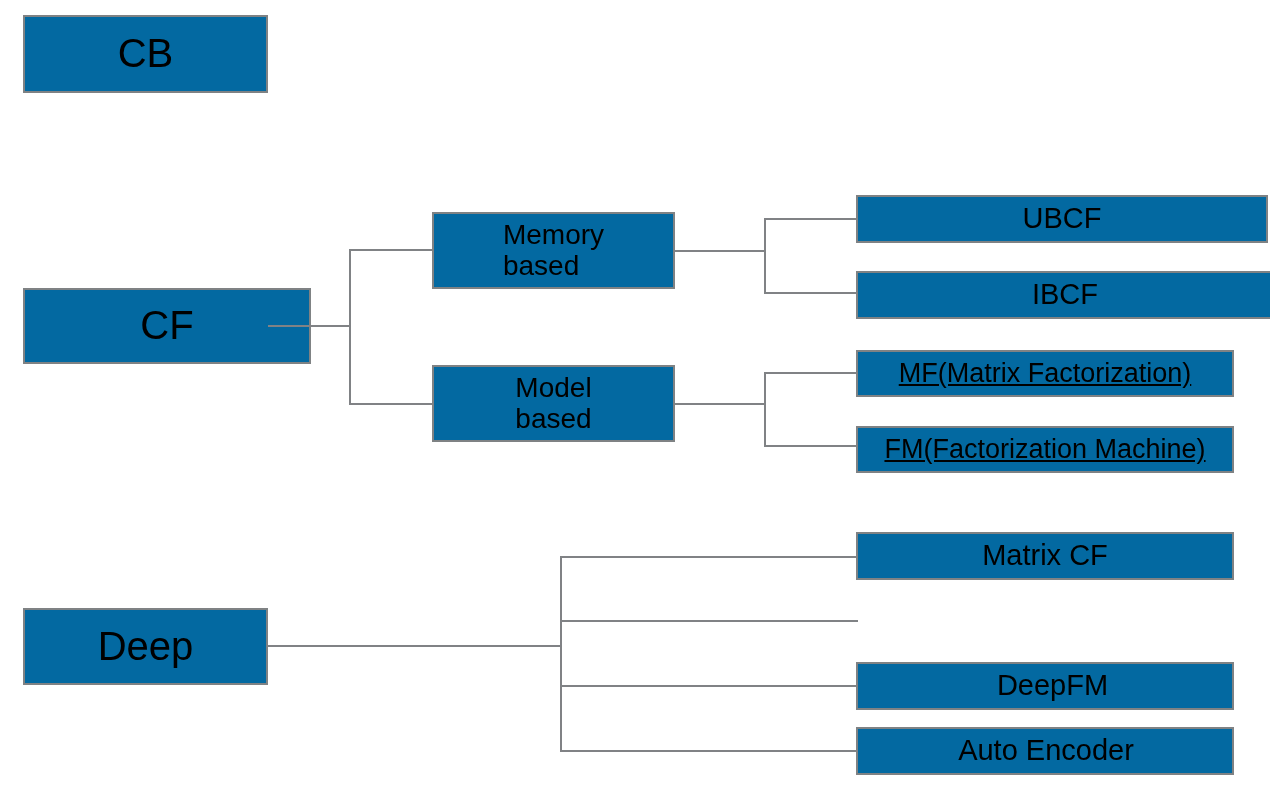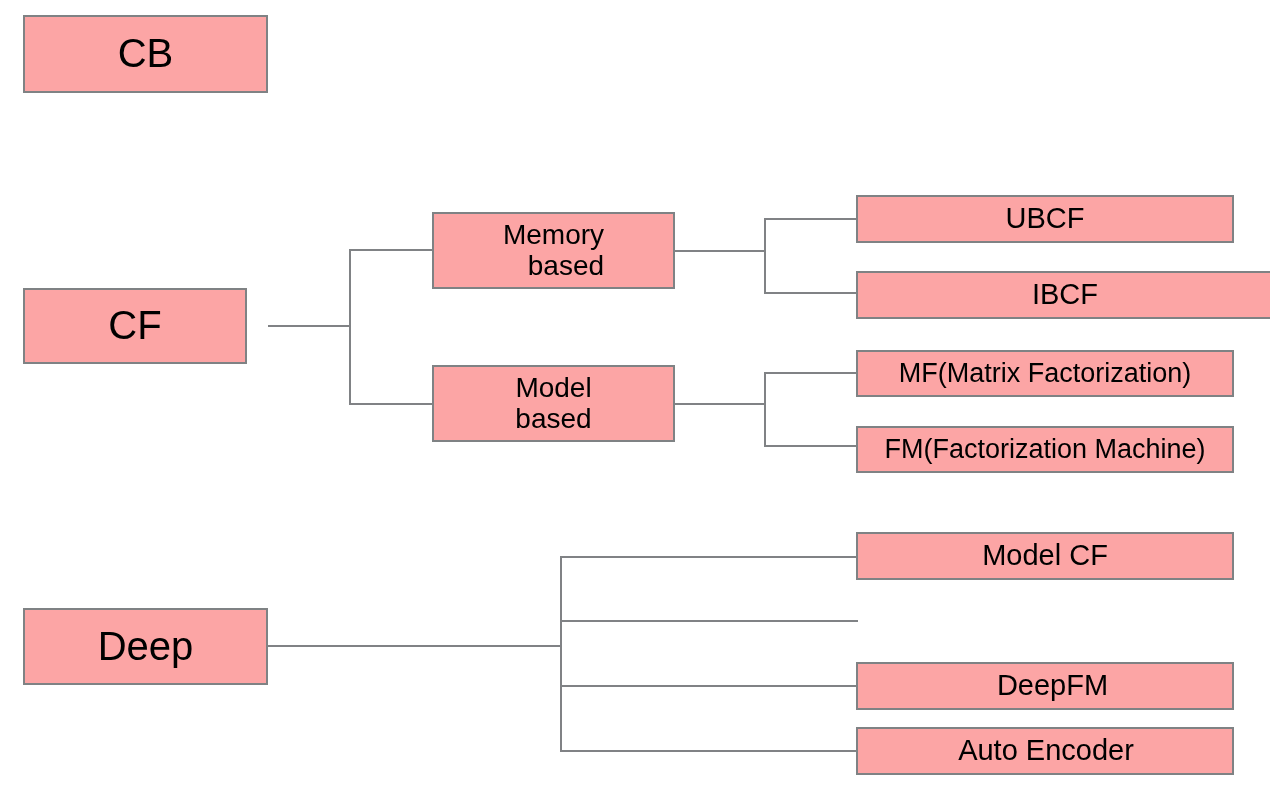--- a/index.html
+++ b/index.html
@@ -16,59 +16,59 @@
     width: 1270px;
     height: 795px;
     background: #ffffff;
     overflow: hidden;
   }
 
   
   .node {
     position: absolute;
     box-sizing: border-box;
-    background: #fca5a5;
+    background: #0369a1;
     border: 2px solid #7f8284;
     display: flex;
     align-items: center;
     justify-content: center;
-    text-align: right;
+    text-align: left;
     color: #000000;
     line-height: 1.08;
     white-space: pre-line;
     padding: 0 6px;
     user-select: none;
   }
 
   
   .node.root { font-size: 40px; }
   
   .node.mid  { font-size: 28px; padding-left: 6px; }
   
   .node.leaf { font-size: 29px; }
-  .node.leaf.long { font-size: 27px; }
+  .node.leaf.long { font-size: 27px; text-decoration: underline; }
 
   
   .line {
     position: absolute;
     background: #808285;
   }
   .line.h { height: 2px; }
   .line.v { width: 2px; }
 </style>
 </head>
 <body>
 
 <div id="diagram">
 
   <div class="node root" style="left:23px; top:15px; width:245px; height:78px;">
     <span>CB</span>
   </div>
 
-  <div class="node root" style="left:23px; top:288px; width:224px; height:76px;">
+  <div class="node root" style="left:23px; top:288px; width:288px; height:76px;">
     <span>CF</span>
   </div>
 
   <div class="line h" style="left:268px; top:325px; width:83px;"></div>
 
   <div class="line v" style="left:349px; top:249px; height:156px;"></div>
 
   <div class="line h" style="left:349px; top:249px; width:85px;"></div>
 
   <div class="line h" style="left:349px; top:403px; width:85px;"></div>
@@ -81,21 +81,21 @@
   <div class="node mid" style="left:432px; top:365px; width:243px; height:77px;">
     <span>Model
 based</span>
   </div>
 
   <div class="line h" style="left:675px; top:250px; width:91px;"></div>
   <div class="line v" style="left:764px; top:218px; height:76px;"></div>
   <div class="line h" style="left:764px; top:218px; width:94px;"></div>
   <div class="line h" style="left:764px; top:292px; width:94px;"></div>
 
-  <div class="node leaf" style="left:856px; top:195px; width:378px; height:48px;">
+  <div class="node leaf" style="left:856px; top:195px; width:412px; height:48px;">
     <span>UBCF</span>
   </div>
 
   <div class="node leaf" style="left:856px; top:271px; width:418px; height:48px;">
     <span>IBCF</span>
   </div>
 
   <div class="line h" style="left:675px; top:403px; width:91px;"></div>
   <div class="line v" style="left:764px; top:372px; height:74px;"></div>
   <div class="line h" style="left:764px; top:372px; width:94px;"></div>
@@ -116,21 +116,21 @@
   <div class="line h" style="left:268px; top:645px; width:294px;"></div>
 
   <div class="line v" style="left:560px; top:556px; height:196px;"></div>
 
   <div class="line h" style="left:560px; top:556px; width:298px;"></div>
   <div class="line h" style="left:560px; top:620px; width:298px;"></div>
   <div class="line h" style="left:560px; top:685px; width:298px;"></div>
   <div class="line h" style="left:560px; top:750px; width:298px;"></div>
 
   <div class="node leaf" style="left:856px; top:532px; width:378px; height:48px;">
-    <span>Model CF</span>
+    <span>Matrix CF</span>
   </div>
 
 
   <div class="node leaf" style="left:856px; top:662px; width:378px; height:48px;padding-left:21px;">
     <span>DeepFM</span>
   </div>
 
   <div class="node leaf" style="left:856px; top:727px; width:378px; height:48px;padding-left:8px;">
     <span>Auto Encoder</span>
   </div>

